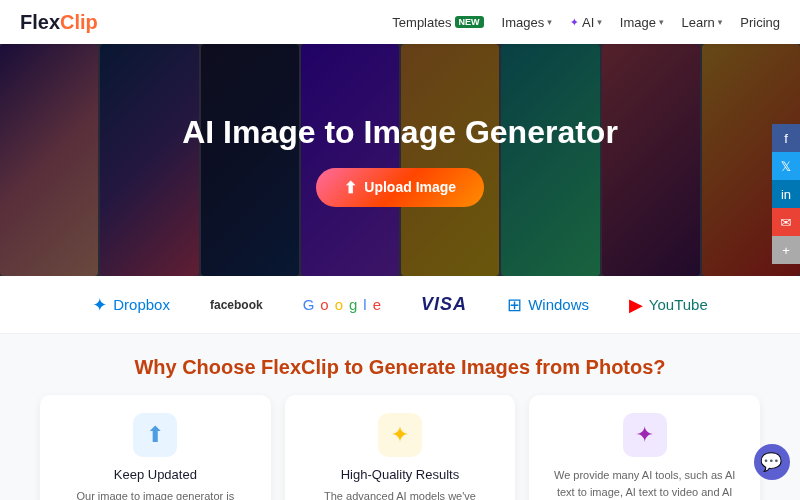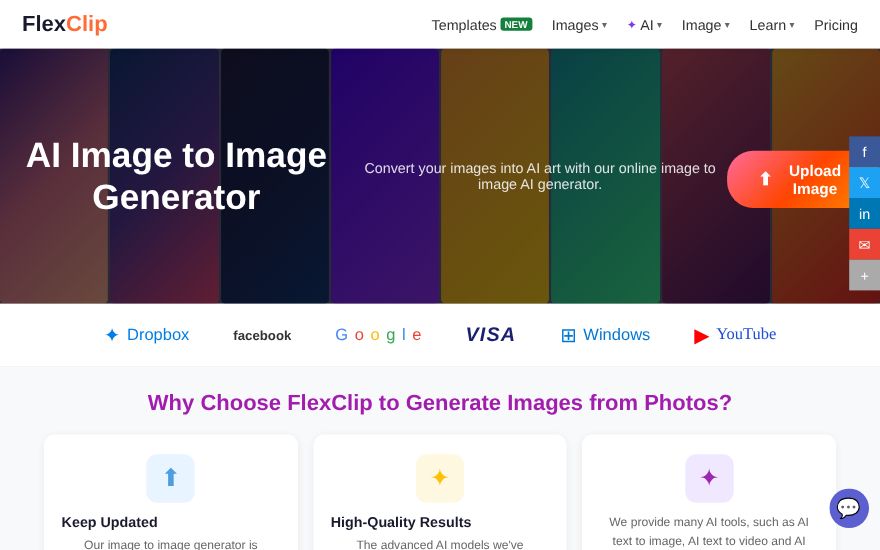--- a/index.html
+++ b/index.html
@@ -39,21 +39,21 @@
     .t4 { background: linear-gradient(135deg, #4a00e0, #8e2de2); }
     .t5 { background: linear-gradient(135deg, #f7971e, #ffd200); }
     .t6 { background: linear-gradient(135deg, #11998e, #38ef7d); }
     .t7 { background: linear-gradient(135deg, #c94b4b, #4b134f); }
     .t8 { background: linear-gradient(135deg, #f5af19, #f12711); }
     .hero-overlay {
       position: absolute; inset: 0; background: rgba(5, 5, 20, 0.6); z-index: 1;
     }
     .hero-content {
       position: absolute; inset: 0; z-index: 2;
-      display: flex; align-items: center; justify-content: center; gap: 10px;
+      display: flex; flex-direction: column; align-items: center; justify-content: center; gap: 10px;
     }
     .hero-title { font-size: 32px; font-weight: 700; color: #fff; text-align: center; line-height: 1.2; }
     .hero-sub { font-size: 13px; color: rgba(255,255,255,0.85); text-align: center; }
     .btn-upload {
       display: flex; align-items: center; gap: 7px;
       background: linear-gradient(135deg, #ff6b9d, #ff4500, #ff8c00);
       color: #fff; border: none; padding: 10px 28px; border-radius: 24px;
       font-size: 14px; font-weight: 600; cursor: pointer; margin-top: 6px;
     }
     .upload-icon { font-size: 16px; }
@@ -92,34 +92,34 @@
     .brand-visa { color: #1a1f71; font-weight: 800; font-style: italic; font-size: 18px; letter-spacing: 1px; }
     .brand-windows { color: #0078d4; }
     .brand-youtube { color: #ff0000; }
 
     
     .why-section {
       padding: 22px 40px 16px;
       background: #f8f9fa;
       flex: 1;
     }
-    .why-title { font-size: 20px; font-weight: 700; color: #a21caf; text-align: center; margin-bottom: 16px; }
+    .why-title { font-size: 20px; font-weight: 700; color: #c2410c; text-align: center; margin-bottom: 16px; }
     .cards-row { display: grid; grid-template-columns: repeat(3, 1fr); gap: 14px; }
     .card {
       background: #fff; border-radius: 10px; padding: 18px 16px;
       box-shadow: 0 2px 8px rgba(0,0,0,0.06);
     }
     .card-icon-wrap {
       width: 44px; height: 44px; border-radius: 10px; display: flex; align-items: center; justify-content: center;
       margin-bottom: 10px; font-size: 22px;
     }
     .icon-blue { background: #e8f4ff; color: #4d9de0; }
     .icon-yellow { background: #fff8e1; color: #ffc107; }
     .icon-purple { background: #f0e8ff; color: #9c27b0; }
-    .card-title { font-size: 13px; font-weight: 700; color: #1a1a2e; margin-bottom: 6px; text-align: left; }
+    .card-title { font-size: 13px; font-weight: 400; color: #1a1a2e; margin-bottom: 6px; text-align: center; }
     .card-desc { font-size: 11px; color: #666; line-height: 1.5; text-align: center; }
 
     
     .chat-bubble {
       position: fixed; bottom: 20px; right: 10px; width: 36px; height: 36px;
       background: #5b5fcf; border-radius: 50%; display: flex; align-items: center; justify-content: center;
       color: #fff; font-size: 18px; cursor: pointer; z-index: 100;
     }
 
     .ai-star { color: #7c3aed; font-size: 11px; }
@@ -167,21 +167,20 @@
     <div class="hero-tile t3"></div>
     <div class="hero-tile t4"></div>
     <div class="hero-tile t5"></div>
     <div class="hero-tile t6"></div>
     <div class="hero-tile t7"></div>
     <div class="hero-tile t8"></div>
   </div>
   <div class="hero-overlay"></div>
   <div class="hero-content">
     <h1 class="hero-title">AI Image to Image Generator</h1>
-    <p class="hero-sub">Convert your images into AI art with our online image to image AI generator.</p>
     <button class="btn-upload">
       <span class="upload-icon">⬆</span>
       <span>Upload Image</span>
     </button>
   </div>
 
   <div class="social-sidebar">
     <button class="social-btn fb">f</button>
     <button class="social-btn tw">𝕏</button>
     <button class="social-btn li">in</button>
@@ -208,21 +207,21 @@
   </div>
   <div class="brand-item brand-visa">
     <span>VISA</span>
   </div>
   <div class="brand-item brand-windows">
     <span class="brand-icon">⊞</span>
     <span>Windows</span>
   </div>
   <div class="brand-item brand-youtube">
     <span class="brand-icon">▶</span>
-    <span style="color:#1d4ed8;font-family:Liberation Serif, serif;">YouTube</span>
+    <span style="color:#0f766e;">YouTube</span>
   </div>
 </div>
 
 <div class="why-section">
   <h2 class="why-title">Why Choose FlexClip to Generate Images from Photos?</h2>
   <div class="cards-row">
 
     <div class="card">
       <div style="display:flex;justify-content:center;">
         <div class="card-icon-wrap icon-blue">⬆</div>

